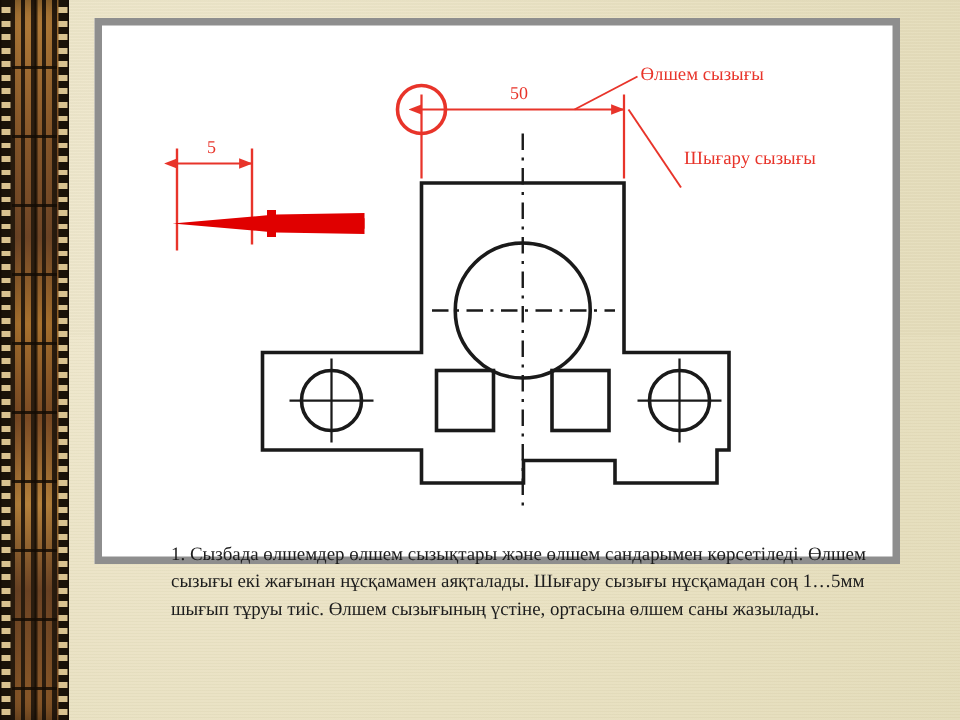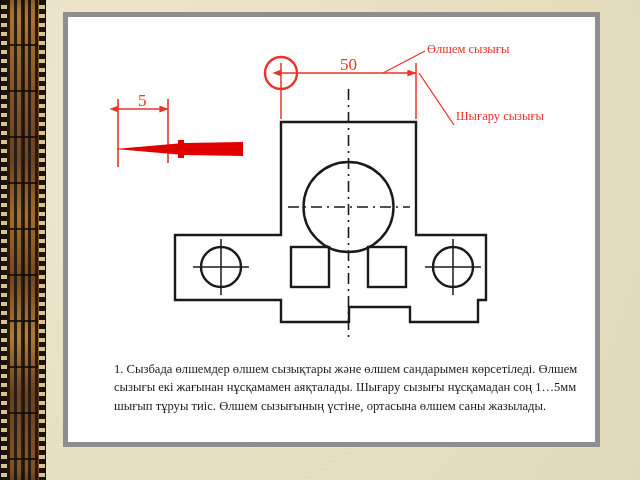--- a/index.html
+++ b/index.html
@@ -73,21 +73,21 @@
   }
   #filmstrip .edge.l { left: 0; }
   #filmstrip .edge.r { right: 0; }
 
   
   #panel {
     position: absolute;
     left: 63px;
     top: 12px;
     width: 537px;
-    height: 435px;
+    height: 364px;
     background: #ffffff;
     border: 5px solid #8e8e8e;
     box-sizing: border-box;
   }
   #canvas {
     position: absolute;
     inset: 0;
   }
   svg.layer {
     position: absolute;
@@ -101,21 +101,21 @@
     position: absolute;
     white-space: nowrap;
     font-family: "Liberation Serif", serif;
   }
   .lbl-red {
     color: #e8342a;
     font-size: 12.5px;
   }
   .lbl-dim {
     color: #e8342a;
-    font-size: 17px;
+    font-size: 12px;
   }
   #body-text {
     position: absolute;
     left: 43px;
     top: 340px;
     width: 470px;
     font-family: "Liberation Serif", serif;
     font-size: 12.6px;
     line-height: 1.45;
     color: #1c1c1c;
@@ -200,21 +200,21 @@
         <line x1="50" y1="82" x2="50" y2="150" stroke="#e8342a" stroke-width="1.6"></line>
         <line x1="100" y1="82" x2="100" y2="146" stroke="#e8342a" stroke-width="1.6"></line>
         <line x1="50" y1="92" x2="100" y2="92" stroke="#e8342a" stroke-width="1.4" marker-start="url(#arrL)" marker-end="url(#arrR)"></line>
 
         <path fill="#e00000" d="M 47 132 L 110 126.5 L 110 123 L 116 123 L 116 126 L 175 125 L 175 139 L 116 138 L 116 141 L 110 141 L 110 137.5 Z"></path>
         <line x1="110" y1="132" x2="175" y2="132" stroke="#e00000" stroke-width="7"></line>
       </svg>
 
       <div class="lbl lbl-red" style="left:359px; top:25px;">Өлшем сызығы</div>
 
-      <div class="lbl lbl-red" style="left:388px; top:92px;">Шығару сызығы</div>
+      <div class="lbl lbl-red" style="left:388px; top:81px;">Шығару сызығы</div>
 
       <div class="lbl lbl-dim" style="left:272px; top:38px;">50</div>
 
       <div class="lbl lbl-dim" style="left:70px; top:74px;">5</div>
 
       <div id="body-text">
         <p>1. Сызбада өлшемдер өлшем сызықтары   және  өлшем сандарымен көрсетіледі. Өлшем сызығы екі жағынан нұсқамамен аяқталады. Шығару сызығы нұсқамадан соң 1…5мм шығып тұруы тиіс. Өлшем сызығының үстіне, ортасына өлшем саны жазылады.</p>
       </div>
 
     </div>

